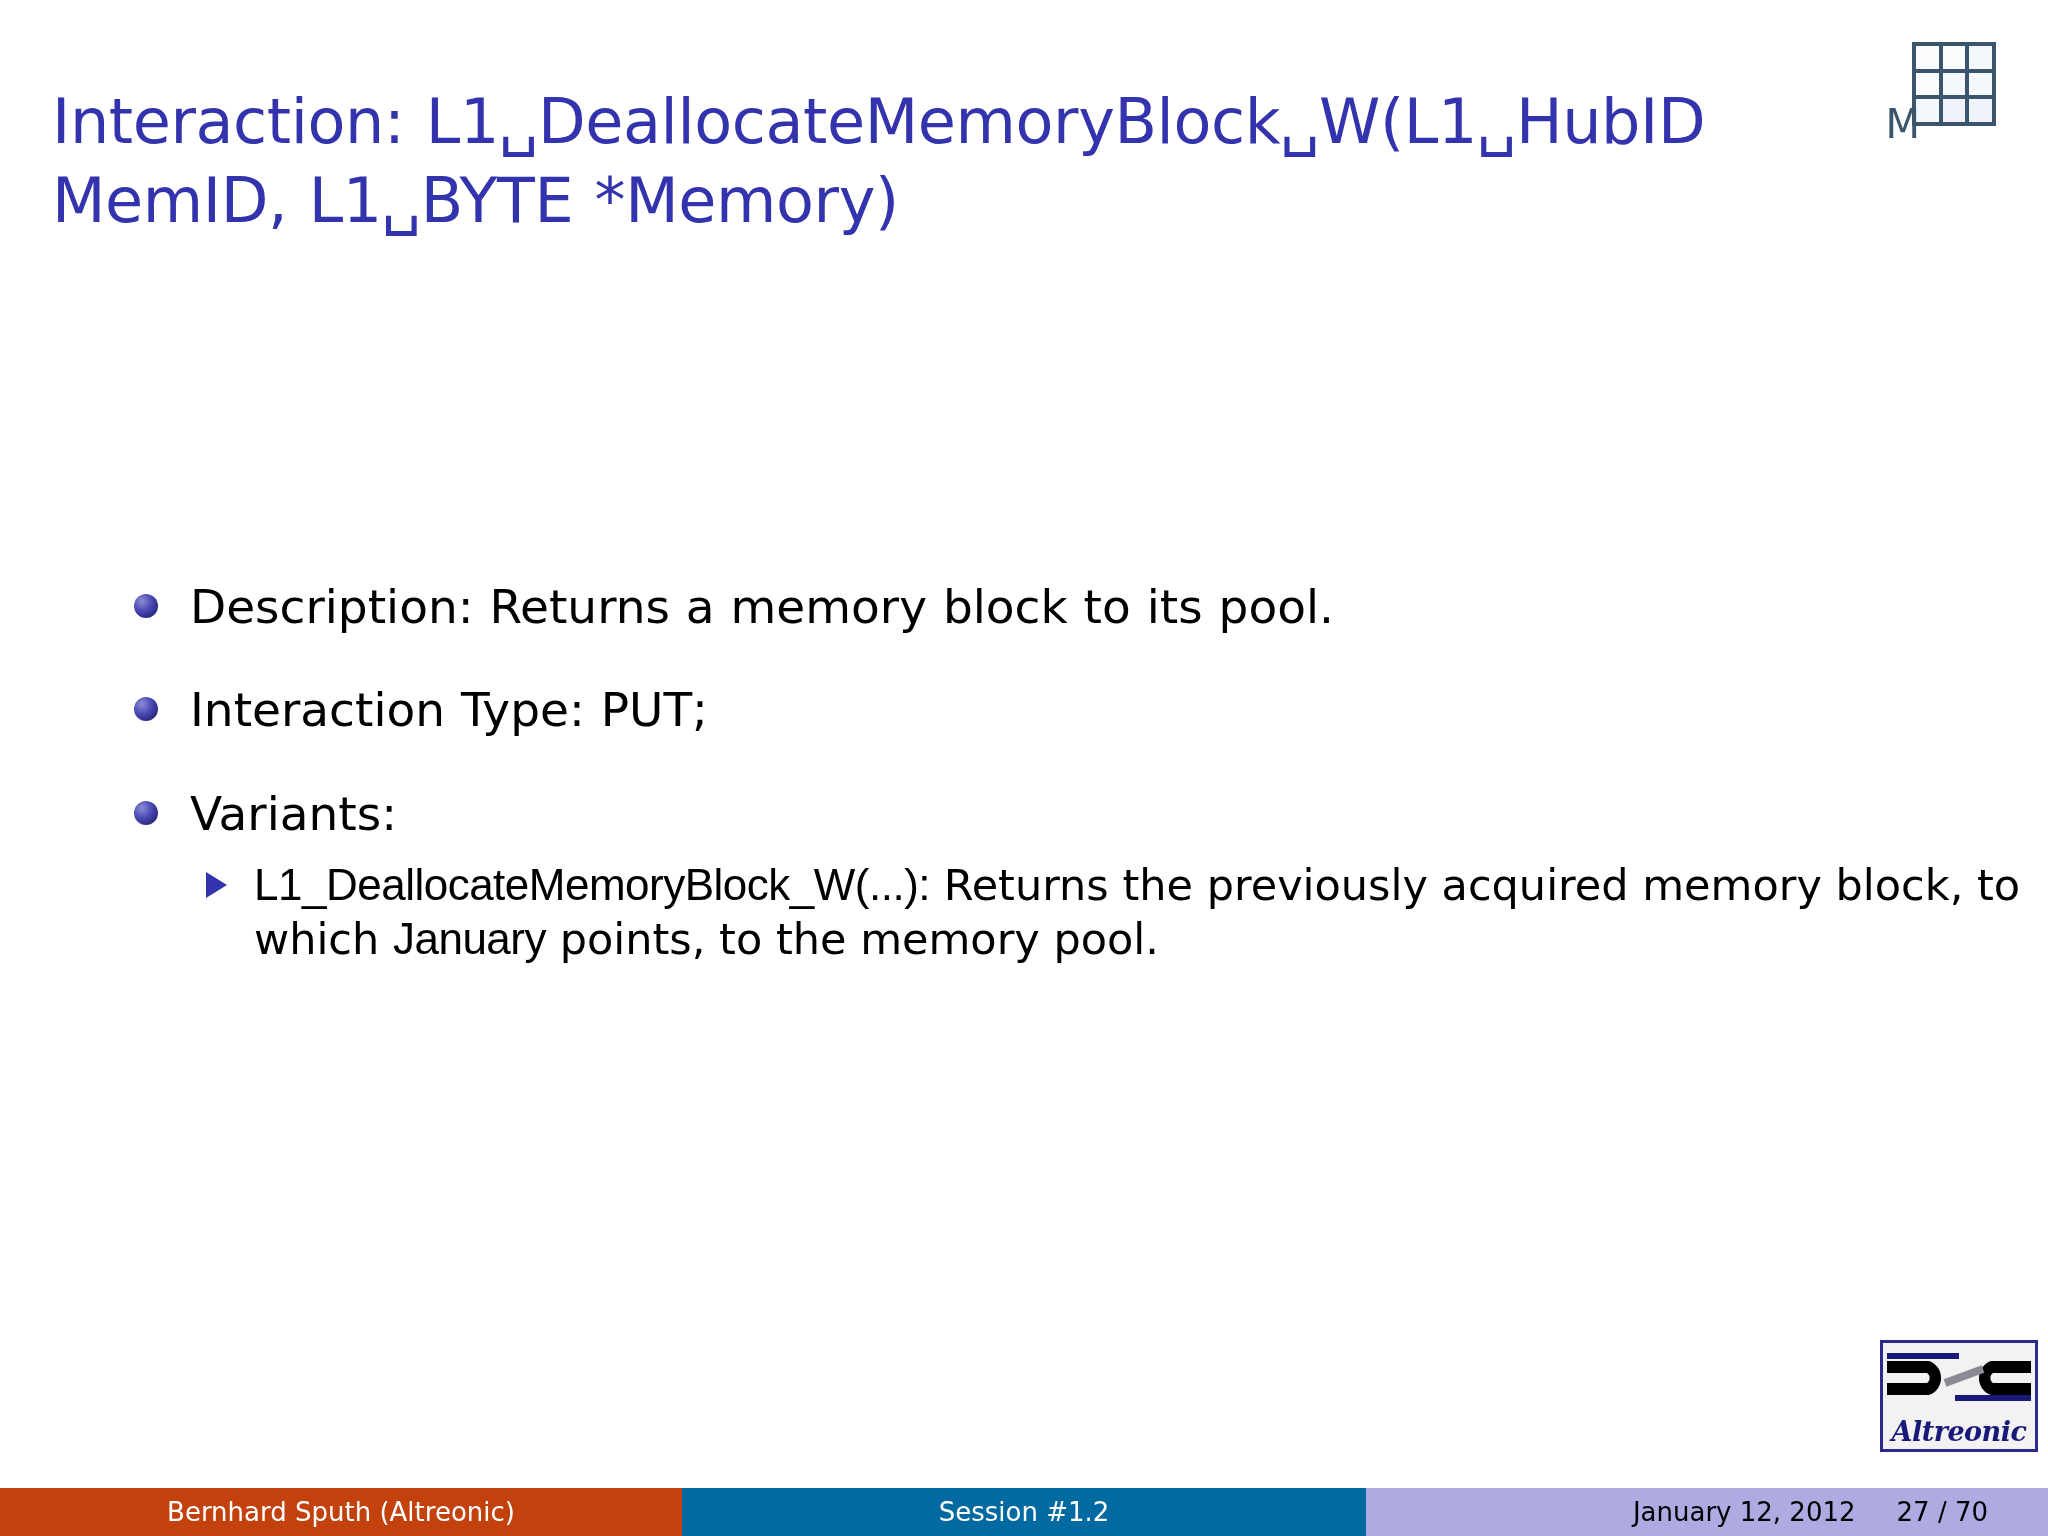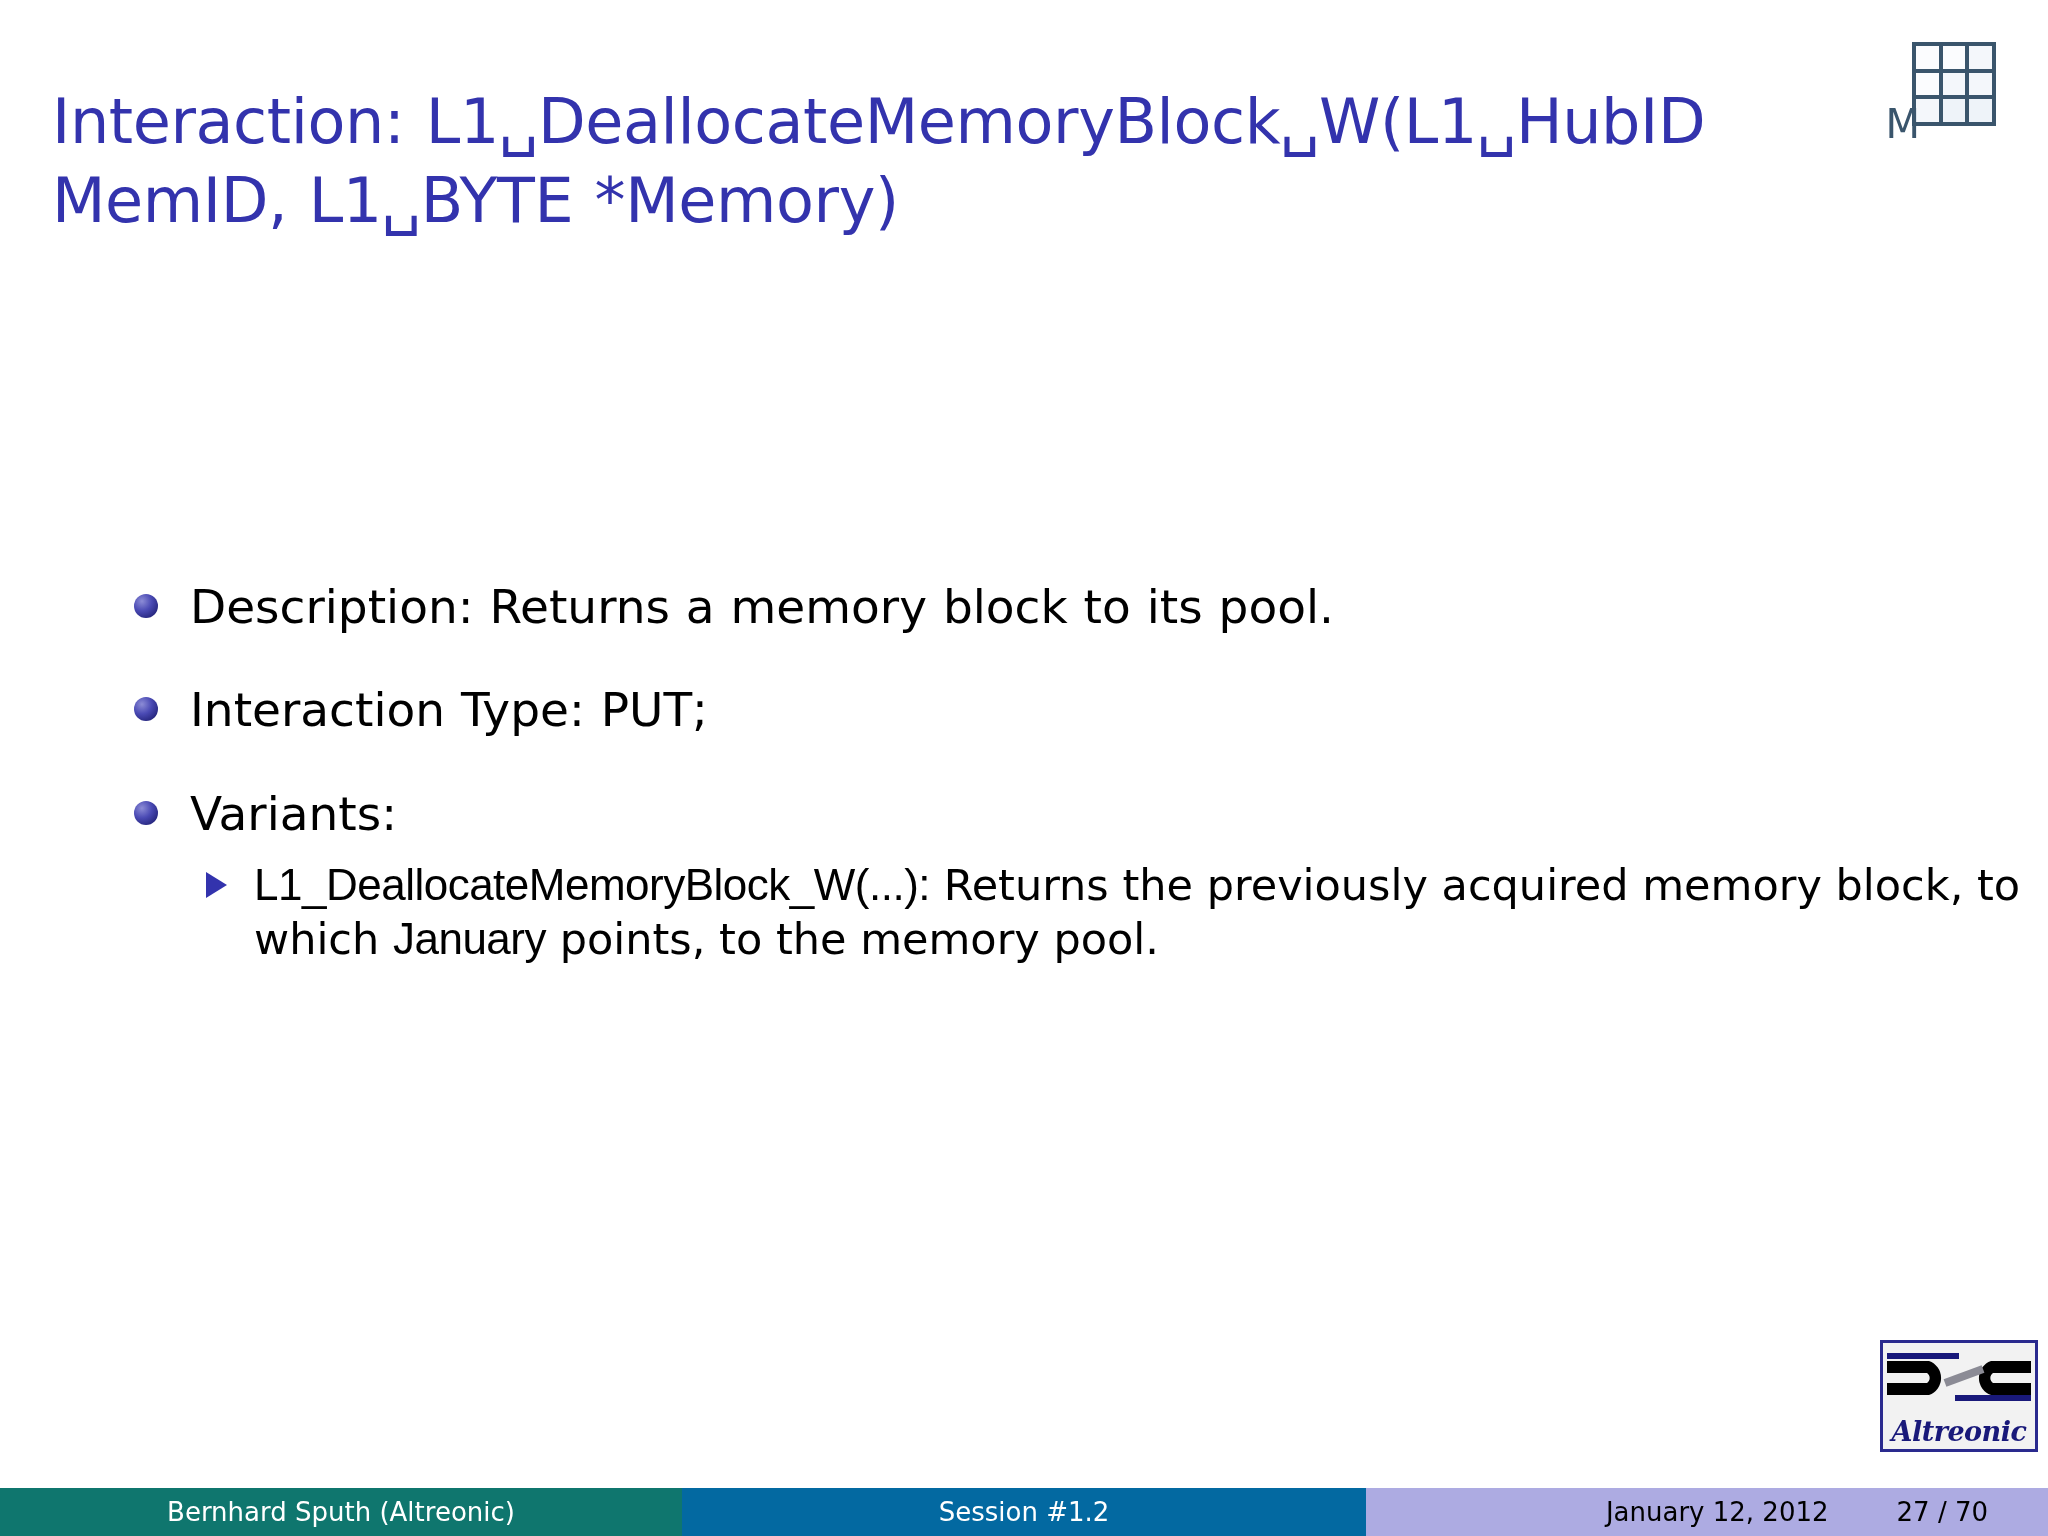--- a/index.html
+++ b/index.html
@@ -184,29 +184,29 @@
   .foot-seg {
     height: 48px;
     display: flex;
     align-items: center;
     justify-content: center;
     font-family: "DejaVu Sans", sans-serif;
     font-size: 26px;
     color: #ffffff;
     white-space: nowrap;
   }
-  .foot-author { width: 682px; background: #0f766e; }
+  .foot-author { width: 682px; background: #c2410c; }
   .foot-session { width: 684px; background: #0369a1; }
   .foot-right {
     width: 682px;
     background: #ADABE2;
     color: #000000;
     justify-content: flex-end;
     padding-right: 60px;
-    gap: 68px;
+    gap: 41px;
   }
   .foot-right .date { color: #000; }
   .foot-right .pages { color: #000; }
 </style>
 </head>
 <body>
 
 <div class="slide">
 
   <div class="title-block">

